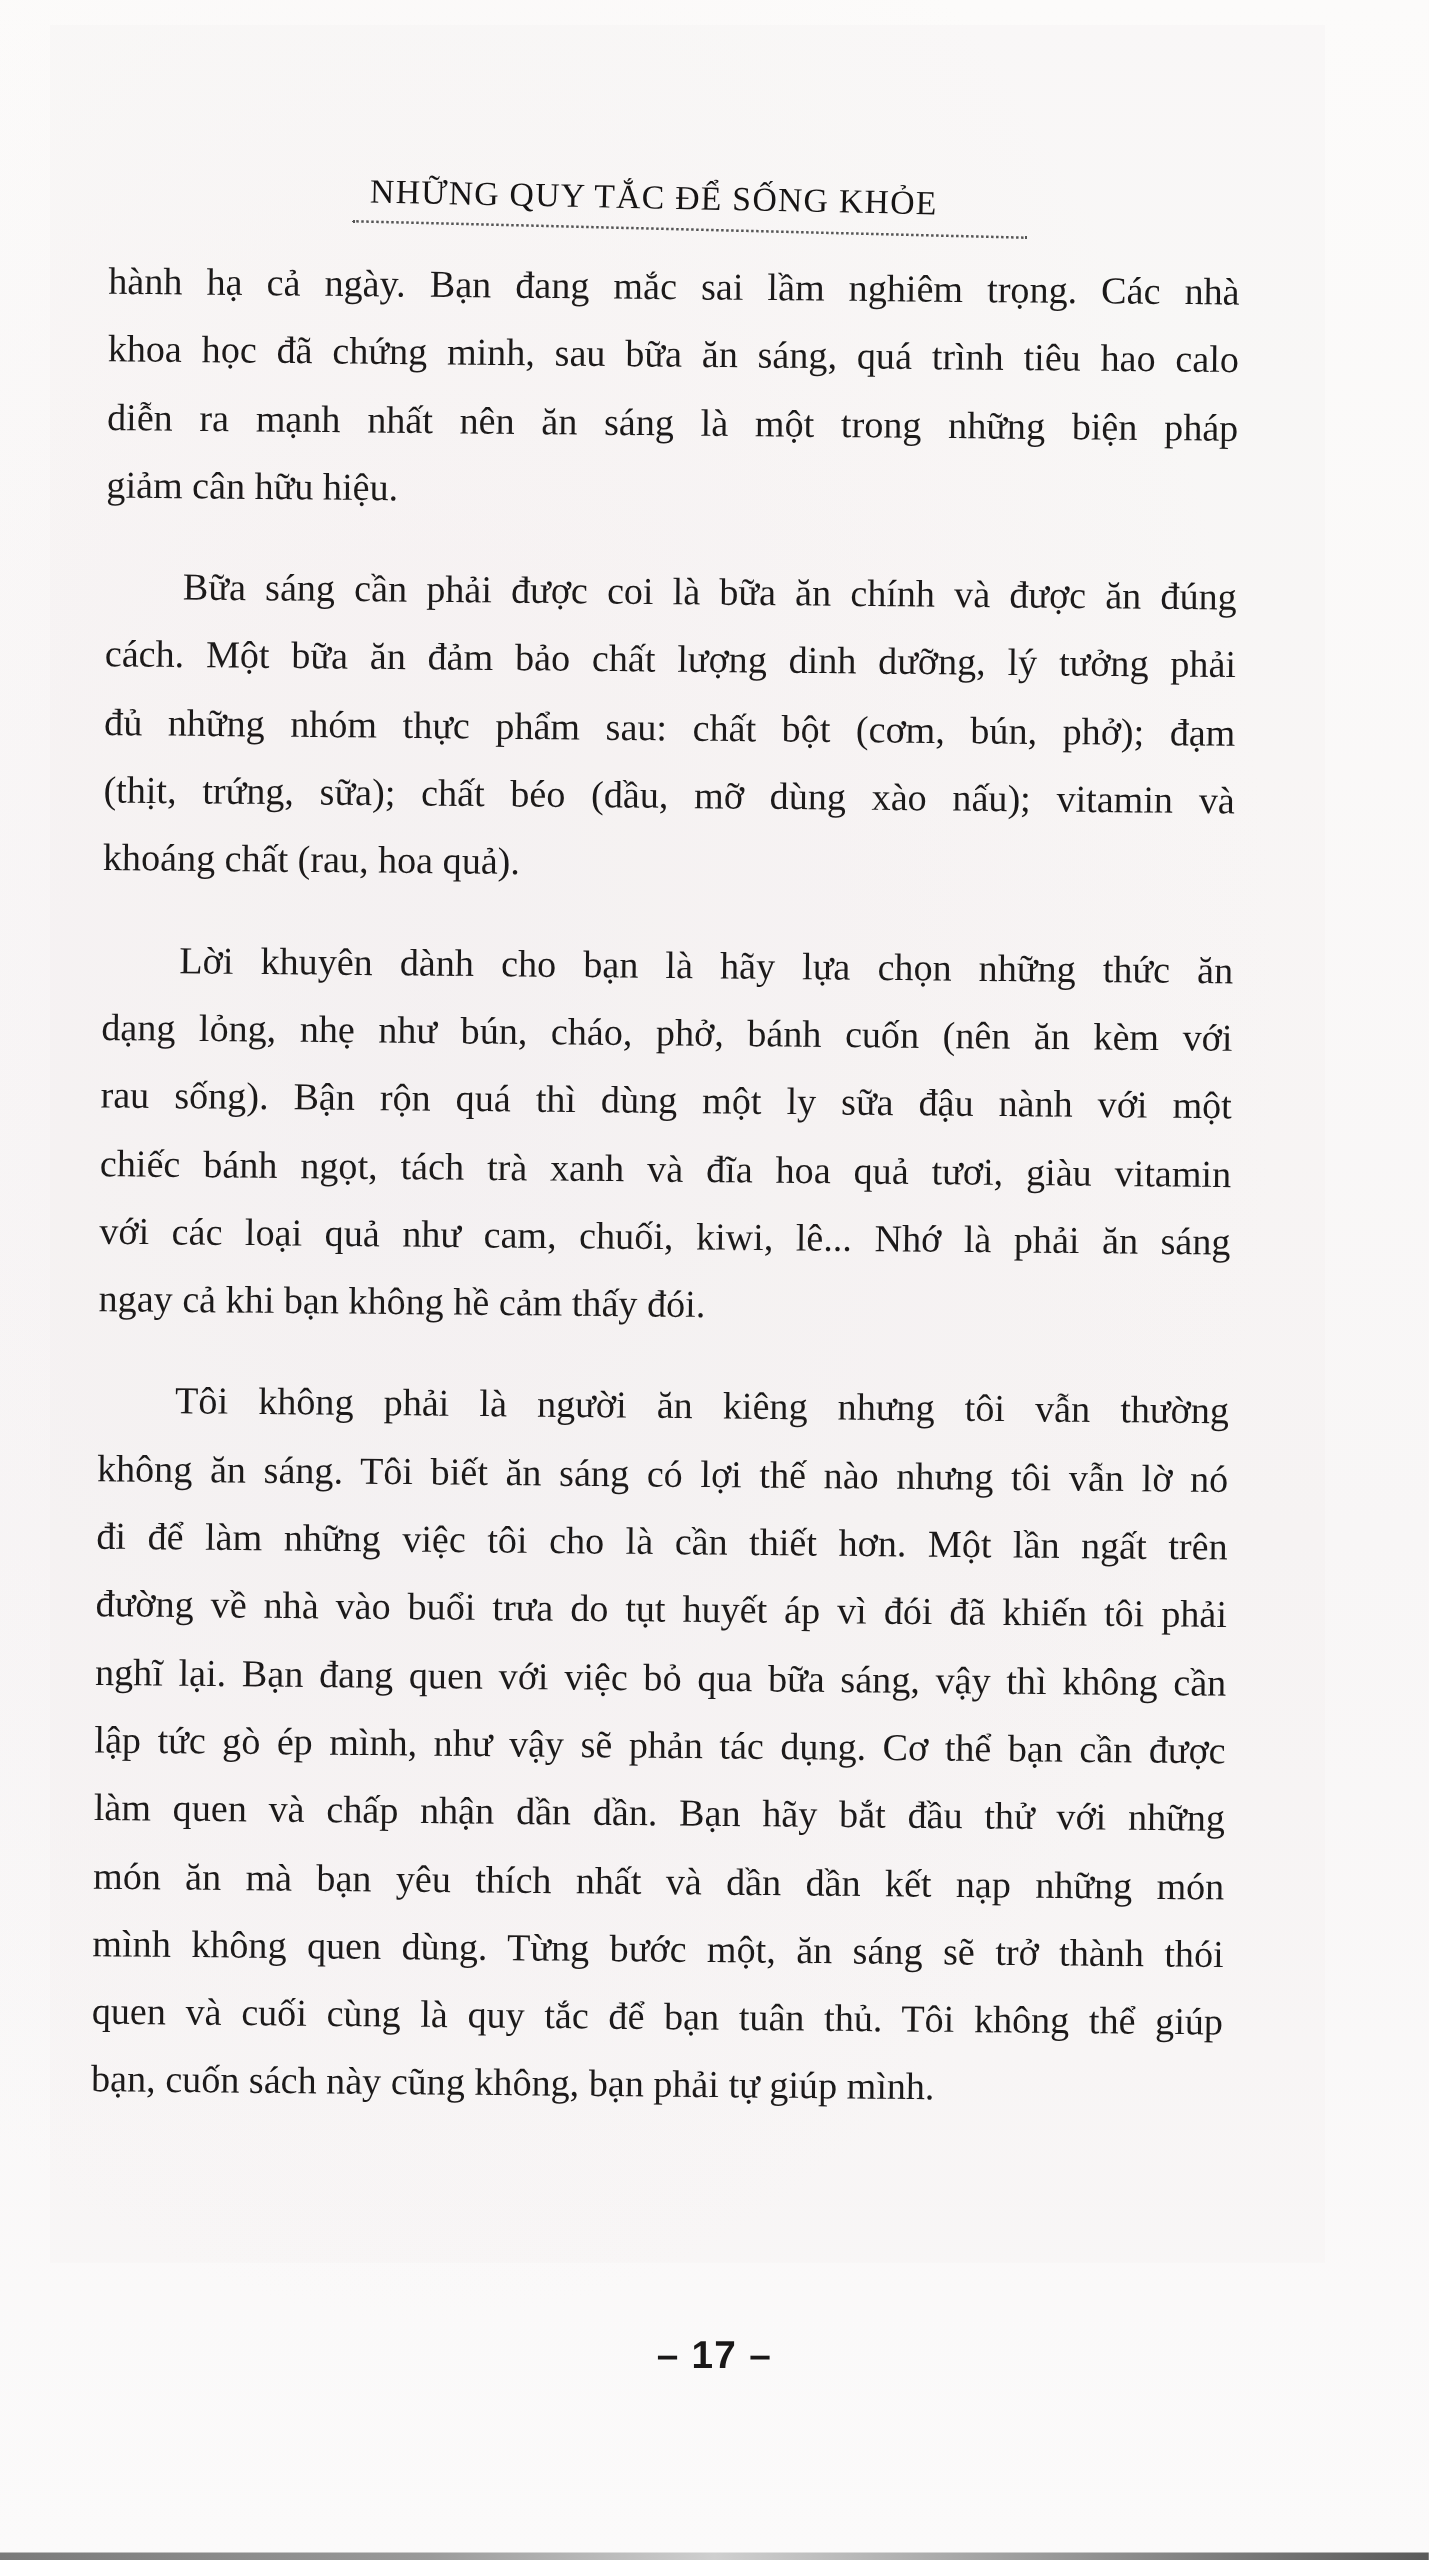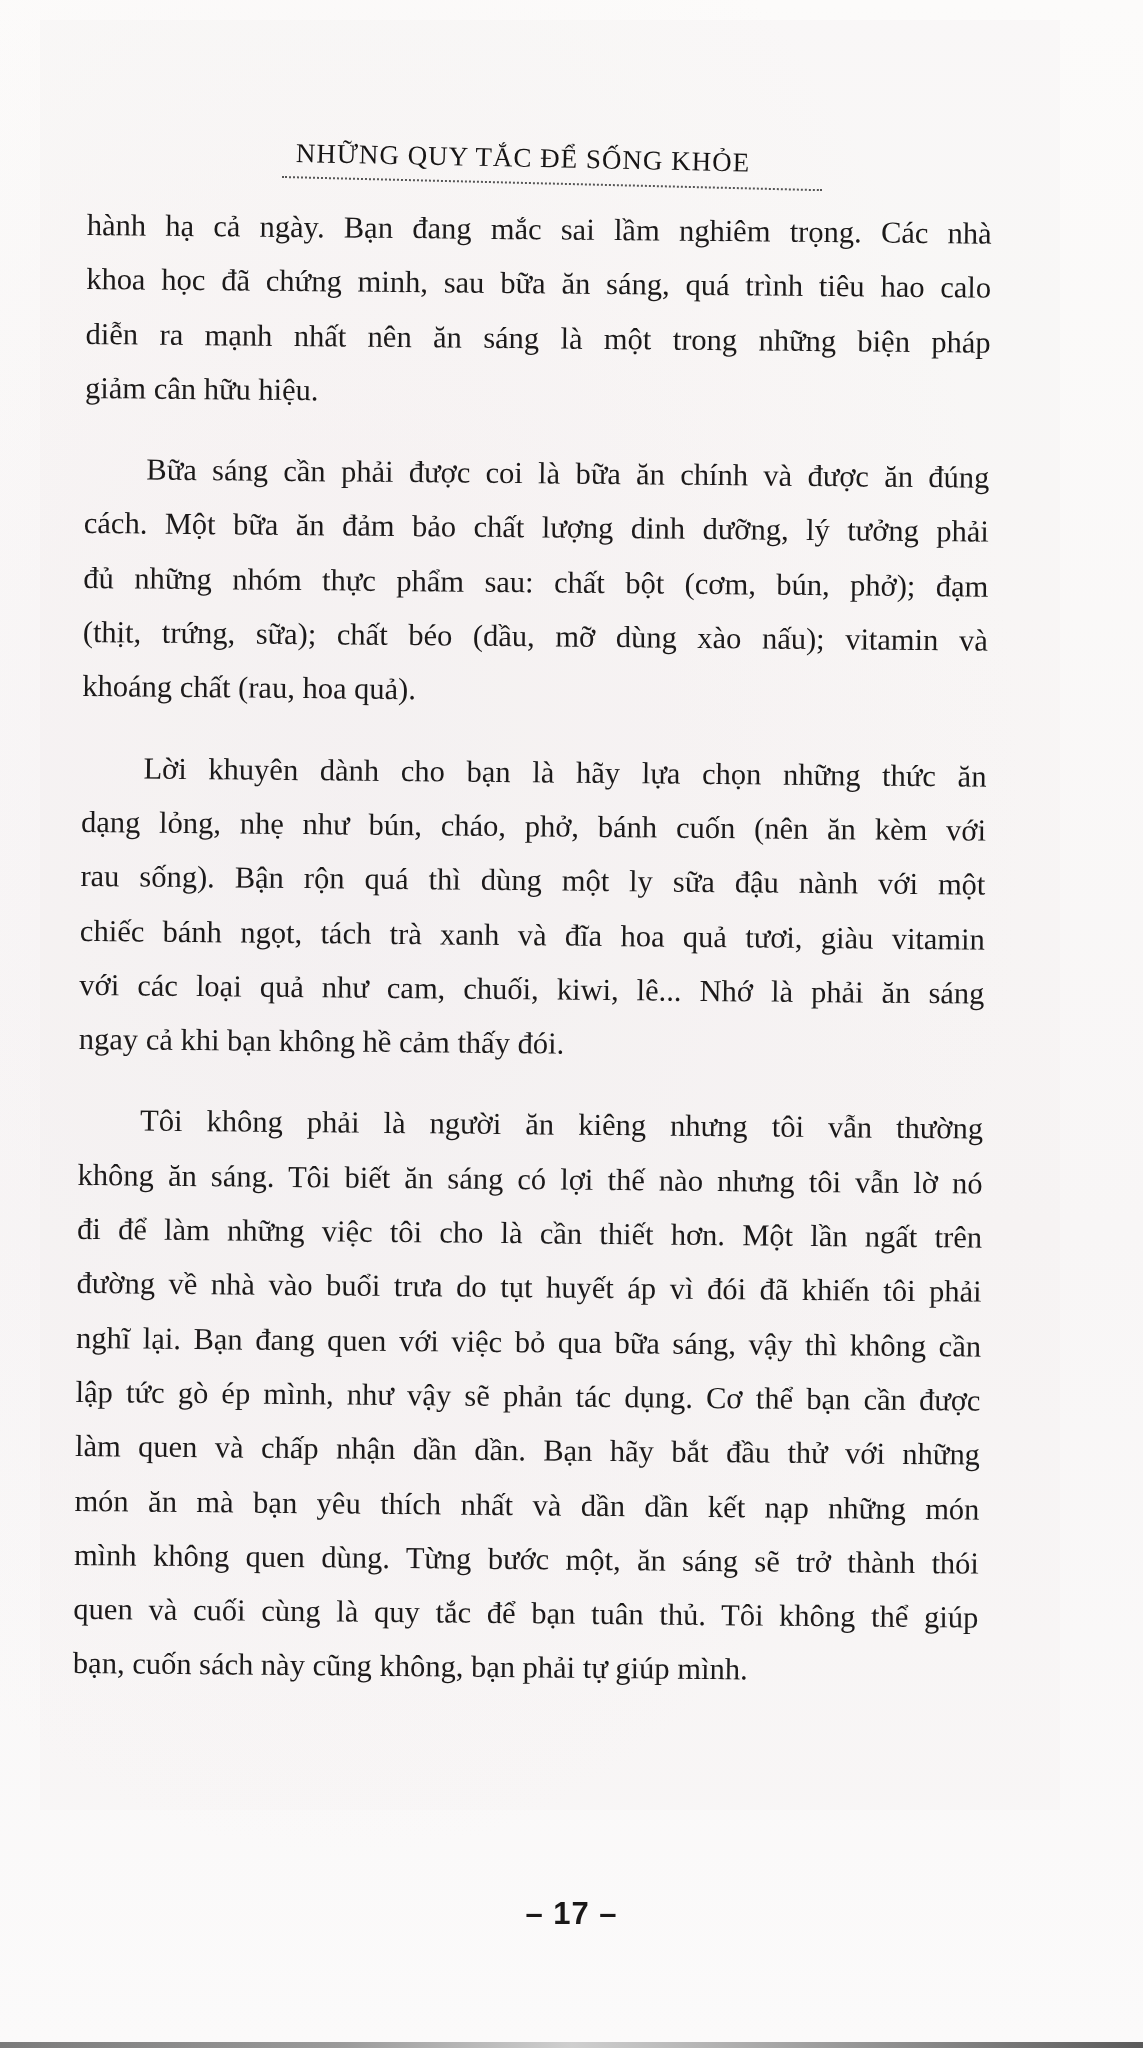--- a/index.html
+++ b/index.html
@@ -83,21 +83,20 @@
       position: absolute;
       top: 1866px;
       left: 0;
       width: 1143px;
       text-align: center;
       font-size: 31px;
       font-weight: bold;
       font-family: "Liberation Sans Narrow", "Liberation Sans", sans-serif;
       color: #1a1818;
       letter-spacing: 1px;
-      margin-top: 30px;
     }
     .scan-edge {
       position: absolute;
       left: 0; bottom: 0;
       width: 1143px;
       height: 6px;
       background: linear-gradient(90deg, #7a7a7a, #9a9a9a 30%, #cfcfcf 50%, #8a8a8a 80%, #5a5a5a);
     }
   </style>
 </head>

